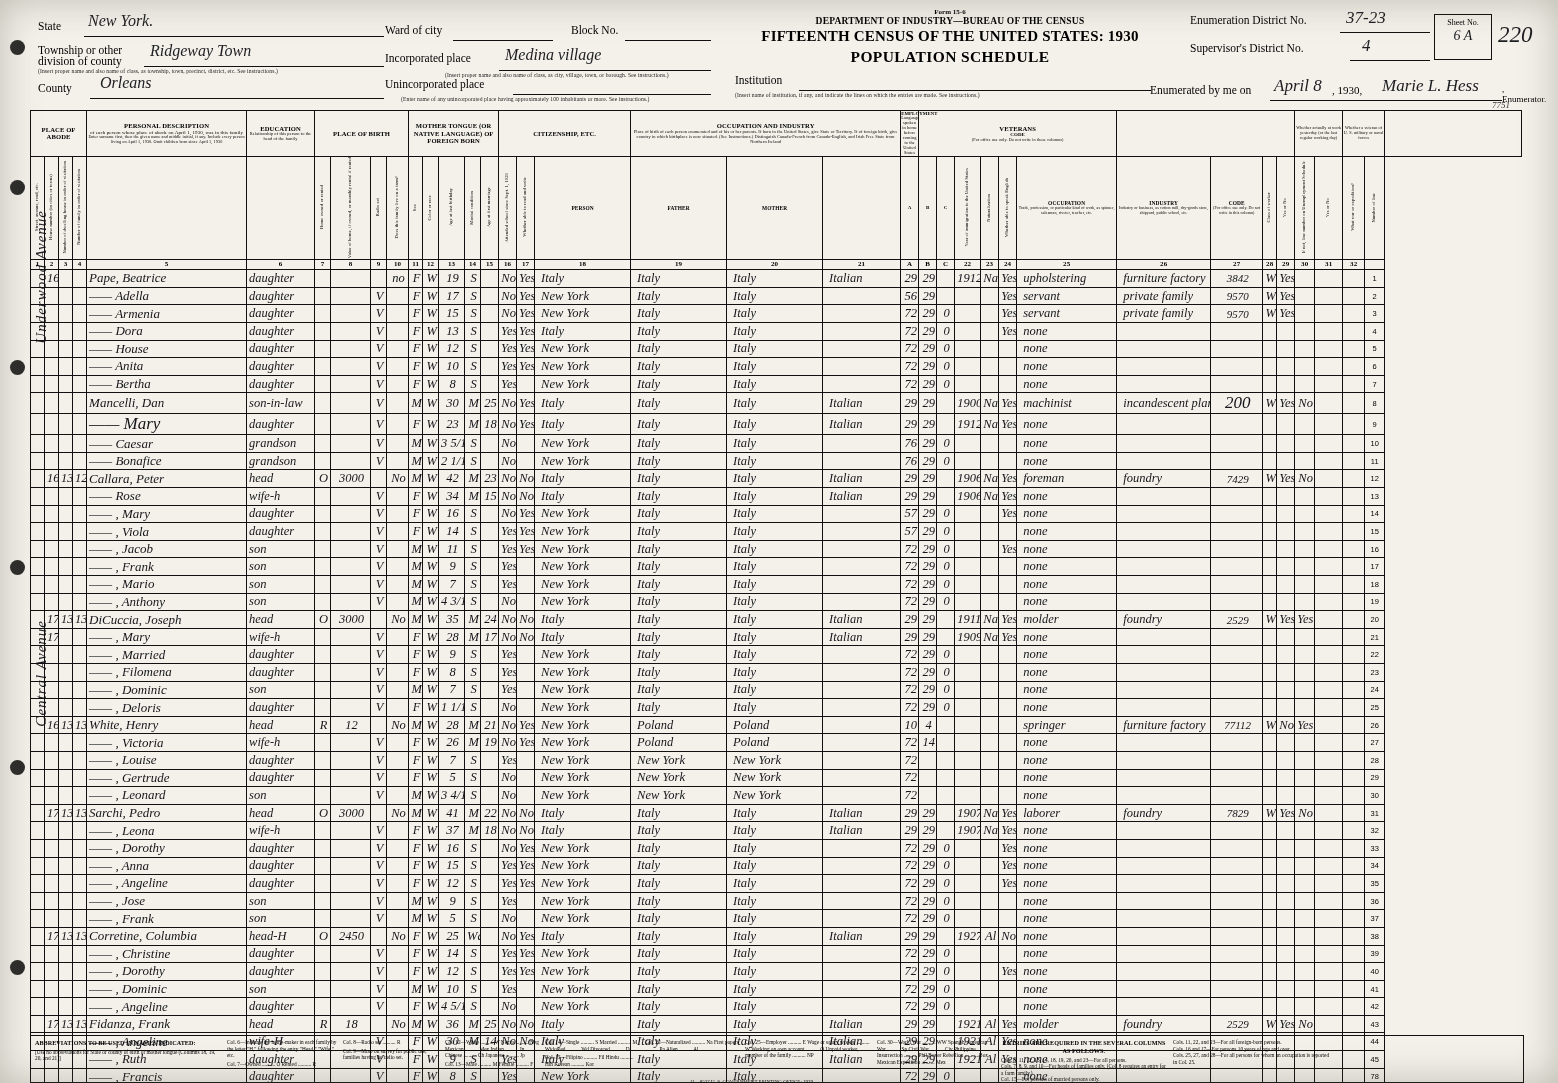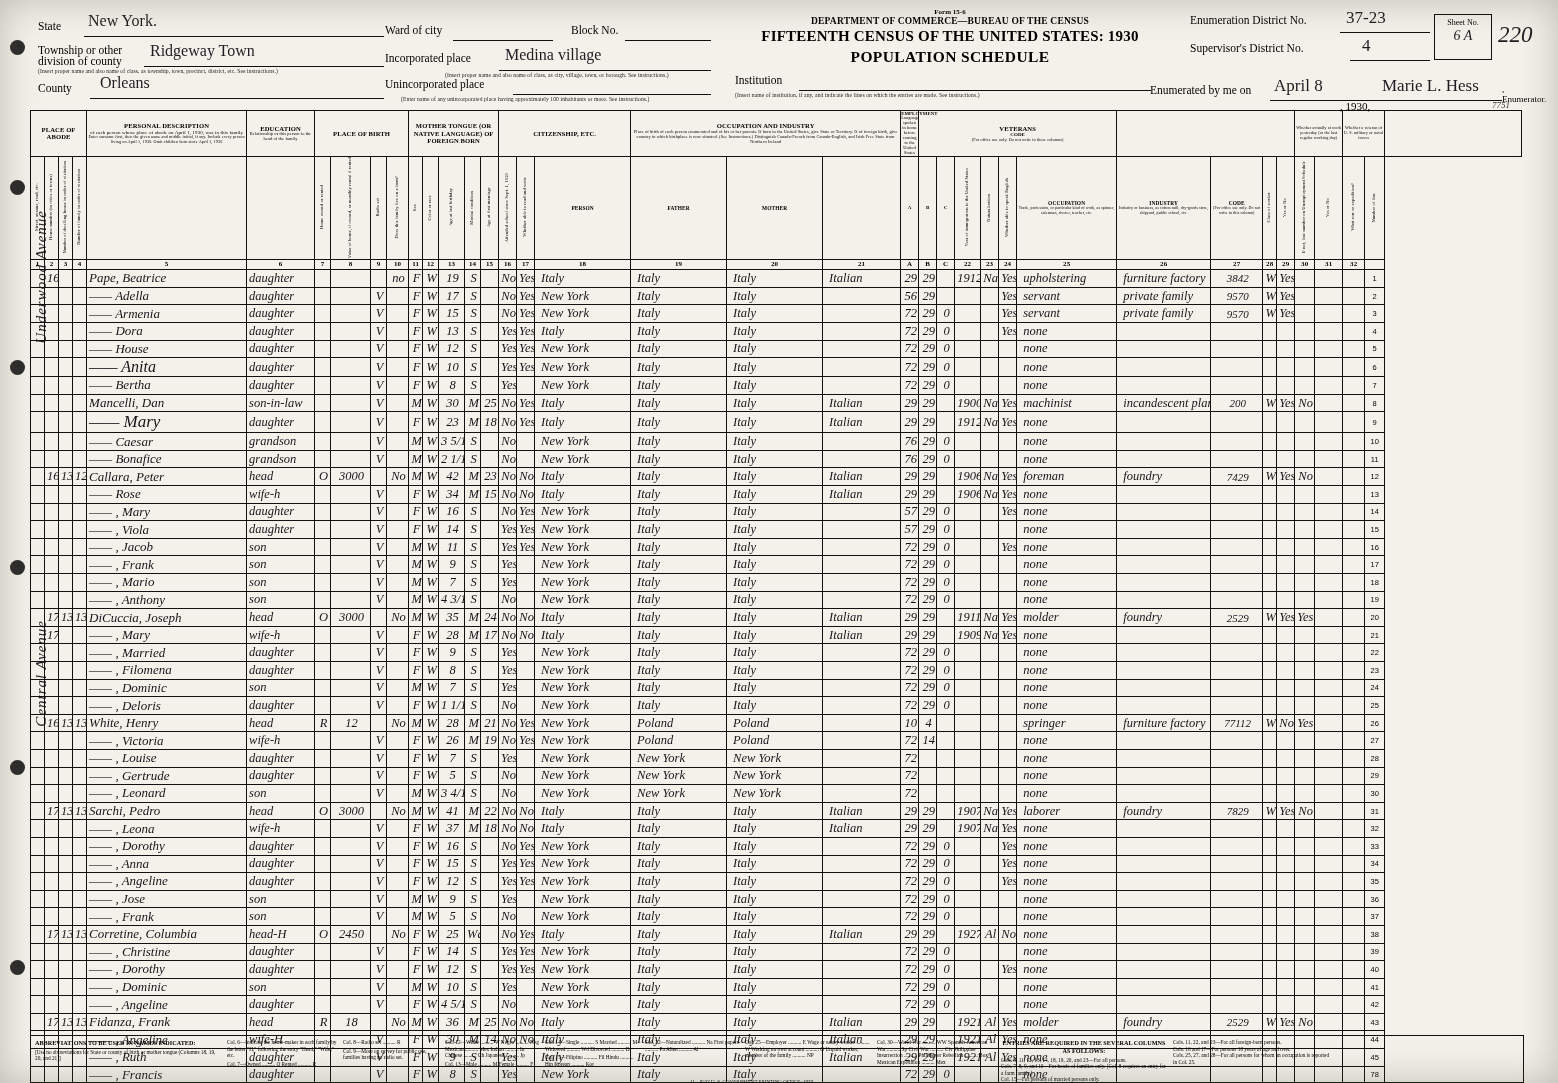--- a/index.html
+++ b/index.html
@@ -8,21 +8,21 @@
     position:relative;width:1558px;height:1083px;background:#f3f1ea;
     overflow:hidden;
   }
   
   #sheet:before{
     content:"";position:absolute;inset:0;
     box-shadow:inset 0 0 38px rgba(90,85,70,.35);
     pointer-events:none;z-index:40;
   }
   .punch{position:absolute;width:15px;height:15px;border-radius:50%;background:#2b2b2b;left:10px;z-index:30;}
-  .hand{font-family:"Liberation Serif",serif;color:#1d1d22;}
+  .hand{font-family:"Liberation Serif",serif;font-style:italic;color:#1d1d22;}
   
   #header{position:absolute;left:0;top:0;width:1558px;height:108px;}
   .hdr-lab{position:absolute;left:0;top:4px;font-size:11.5px;}
   .hdr-line{position:absolute;border-bottom:1px solid #111;}
   .hdr-val{position:absolute;font-size:16px;}
   .tiny{font-size:5.6px;letter-spacing:.1px;color:#222;line-height:1.1;}
   .hdr-ctr{position:absolute;left:720px;top:8px;width:460px;text-align:center;}
   .hdr-ctr .f{font-size:7px;font-weight:bold;}
   .hdr-ctr .l1{font-size:9.5px;font-weight:bold;letter-spacing:.2px;}
   .hdr-ctr .l2{font-size:15px;font-weight:bold;letter-spacing:.2px;margin-top:2px;}
@@ -114,42 +114,42 @@
     </div>
 
     <div style="position:absolute;left:735px;top:74px;width:420px;">
       <span class="hdr-lab" style="position:absolute;left:0;top:0;">Institution</span>
       <span class="hdr-line" style="left:64px;top:16px;width:352px;"></span>
       <span class="tiny" style="position:absolute;left:0px;top:18px;width:420px;">(Insert name of institution, if any, and indicate the lines on which the entries are made.   See instructions.)</span>
     </div>
 
     <div class="hdr-ctr">
       <div class="f">Form 15-6</div>
-      <div class="l1">DEPARTMENT OF COMMERCE—BUREAU OF THE CENSUS</div>
+      <div class="l1">DEPARTMENT OF INDUSTRY—BUREAU OF THE CENSUS</div>
       <div class="l2">FIFTEENTH CENSUS OF THE UNITED STATES: 1930</div>
       <div class="l3">POPULATION SCHEDULE</div>
     </div>
 
     <div class="hdr-right">
       <div style="position:relative;height:26px;">
         <span class="hdr-lab" style="top:2px;">Enumeration District No.</span>
         <span class="hdr-val hand" style="left:156px;top:-4px;font-size:17px;">37-23</span>
         <span class="hdr-line" style="left:150px;top:20px;width:90px;"></span>
       </div>
       <div style="position:relative;height:28px;">
         <span class="hdr-lab" style="top:4px;">Supervisor's District No.</span>
         <span class="hdr-val hand" style="left:172px;top:-2px;font-size:17px;">4</span>
         <span class="hdr-line" style="left:160px;top:22px;width:80px;"></span>
       </div>
     </div>
 
     <div style="position:absolute;left:1150px;top:82px;width:400px;">
       <span class="hdr-lab" style="position:absolute;left:0;top:2px;">Enumerated by me on</span>
       <span class="hand" style="position:absolute;left:124px;top:-6px;font-size:17px;">April 8</span>
-      <span style="position:absolute;left:190px;top:2px;font-size:11px;margin-top:16px;">, 1930,</span>
+      <span style="position:absolute;left:182px;top:2px;font-size:11px;">, 1930,</span>
       <span class="hand" style="position:absolute;left:232px;top:-6px;font-size:17px;">Marie L. Hess</span>
       <span style="position:absolute;left:352px;top:2px;font-size:9px;">, Enumerator.</span>
       <span class="hdr-line" style="left:120px;top:18px;width:230px;"></span>
       <span class="hdr-line" style="left:224px;top:18px;width:128px;"></span>
     </div>
 
     <div class="sheetbox">
       <div class="t">Sheet No.</div>
       <div class="v hand">6 A</div>
     </div>
@@ -517,21 +517,21 @@
             <td class="c h"></td>
             <td class="c h"></td>
             <td class="c h"></td>
             <td class="rn">5</td>
           </tr>
           <tr>
             <td class="c"></td>
             <td class="c h"></td>
             <td class="c h"></td>
             <td class="c h"></td>
-            <td class="h" style="font-size: 16px; margin-left: 8px;">—— Anita</td>
+            <td class="h" style="font-size: 13px; margin-left: 8px;">—— Anita</td>
             <td class="h">daughter</td>
             <td class="c h"></td>
             <td class="c h"></td>
             <td class="c h">V</td>
             <td class="c h"></td>
             <td class="c h">F</td>
             <td class="c h">W</td>
             <td class="c h">10</td>
             <td class="c h">S</td>
             <td class="c h"></td>
@@ -618,21 +618,21 @@
             <td class="h" style="padding-left: 6px;">Italy</td>
             <td class="h" style="padding-left: 6px;">Italian</td>
             <td class="c h">29</td>
             <td class="c h">29</td>
             <td class="c h"></td>
             <td class="c h">1900</td>
             <td class="c h">Na</td>
             <td class="c h">Yes</td>
             <td class="h" style="padding-left: 6px;">machinist</td>
             <td class="h" style="padding-left: 6px;">incandescent plant</td>
-            <td class="c h" style="font-size: 11px;">200</td>
+            <td class="c h" style="font-size: 17px;">200</td>
             <td class="c h">W</td>
             <td class="c h">Yes</td>
             <td class="c h">No</td>
             <td class="c h"></td>
             <td class="c h"></td>
             <td class="rn">8</td>
           </tr>
           <tr>
             <td class="c"></td>
             <td class="c h"></td>

